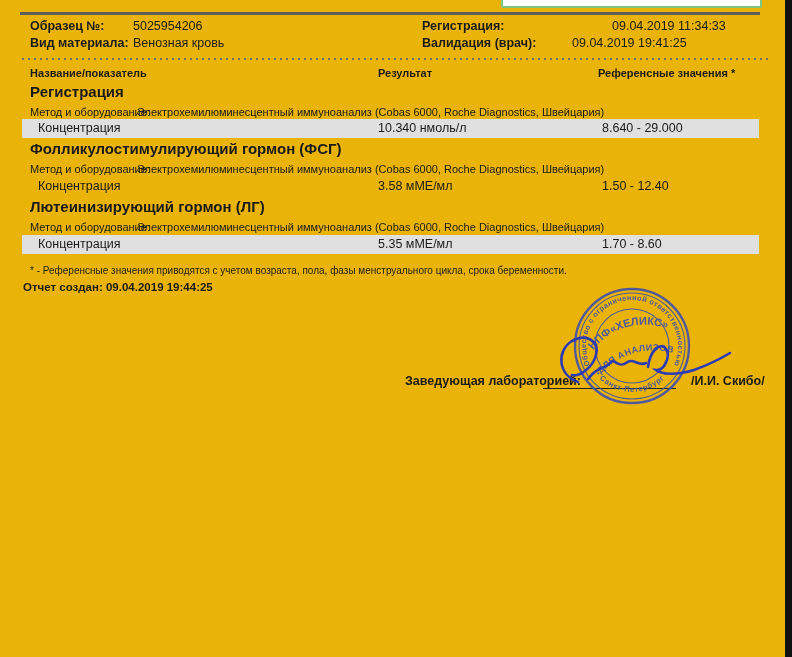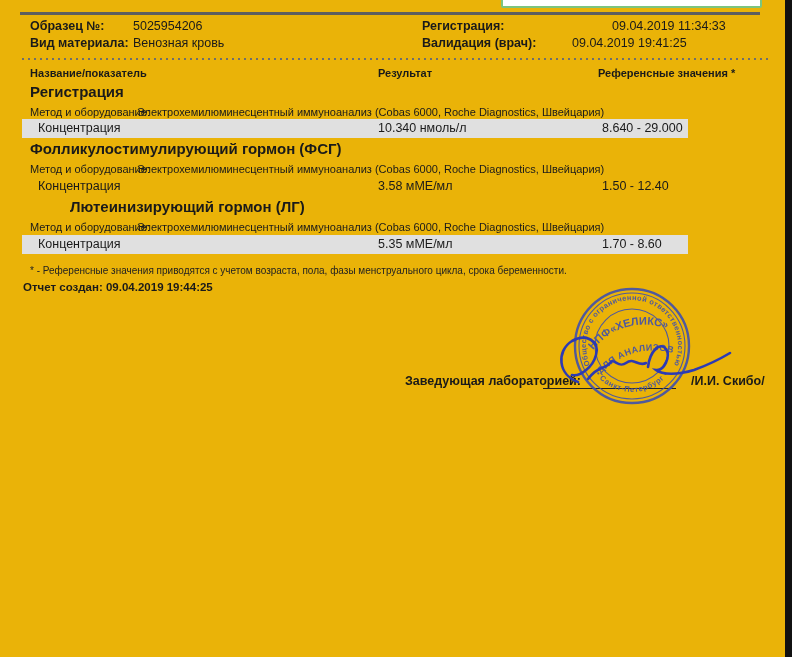--- a/index.html
+++ b/index.html
@@ -20,21 +20,21 @@
 
   .dotted-rule { position:absolute; left:22px; top:58px; width:748px; height:2px;
                  background-image:repeating-linear-gradient(90deg,#6e6e6e 0 2px,transparent 2px 6px); }
 
   .col-head { position:absolute; top:67px; font-size:11px; font-weight:bold; white-space:nowrap; }
 
   .sec-title { position:absolute; left:30px; font-size:15px; font-weight:bold; white-space:nowrap; }
   .method-label { position:absolute; left:30px; font-size:11px; white-space:nowrap;text-align:center; }
   .method-value { position:absolute; left:137px; font-size:11px; white-space:nowrap; }
 
-  .result-row { position:absolute; left:22px; width:666px; height:19px; }
+  .result-row { position:absolute; left:22px; width:737px; height:19px; }
   .result-row.shaded { background:#e0e0e0; }
   .result-row .cell { position:absolute; top:2px; font-size:12.5px; white-space:nowrap; }
   .cell.name { left:16px; }
   .cell.result { left:356px; }
   .cell.reference { left:580px; }
 
   .footnote { position:absolute; left:30px; top:257px; font-size:10px; color:#222; white-space:nowrap;margin-top:8px; }
 
   .report-created { position:absolute; left:23px; top:281px; font-size:11.5px; font-weight:bold; white-space:nowrap; }
 
@@ -81,21 +81,21 @@
 
   <div class="sec-title" style="top:140px;">Фолликулостимулирующий гормон (ФСГ)</div>
   <div class="method-label" style="top:163px;">Метод и оборудование:</div>
   <div class="method-value" style="top:163px;">Электрохемилюминесцентный иммуноанализ (Cobas 6000, Roche Diagnostics, Швейцария)</div>
   <div class="result-row" style="top:177px;">
     <div class="cell name">Концентрация</div>
     <div class="cell result">3.58 мМЕ/мл</div>
     <div class="cell reference">1.50 - 12.40</div>
   </div>
 
-  <div class="sec-title" style="top:198px;margin-left:40px;">Лютеинизирующий гормон (ЛГ)</div>
+  <div class="sec-title" style="top:198px;">Лютеинизирующий гормон (ЛГ)</div>
   <div class="method-label" style="top:221px;">Метод и оборудование:</div>
   <div class="method-value" style="top:221px;">Электрохемилюминесцентный иммуноанализ (Cobas 6000, Roche Diagnostics, Швейцария)</div>
   <div class="result-row shaded" style="top:235px;">
     <div class="cell name">Концентрация</div>
     <div class="cell result">5.35 мМЕ/мл</div>
     <div class="cell reference">1.70 - 8.60</div>
   </div>
 
   <div class="footnote">* - Референсные значения приводятся с учетом возраста, пола, фазы менструального цикла, срока беременности.</div>
 

